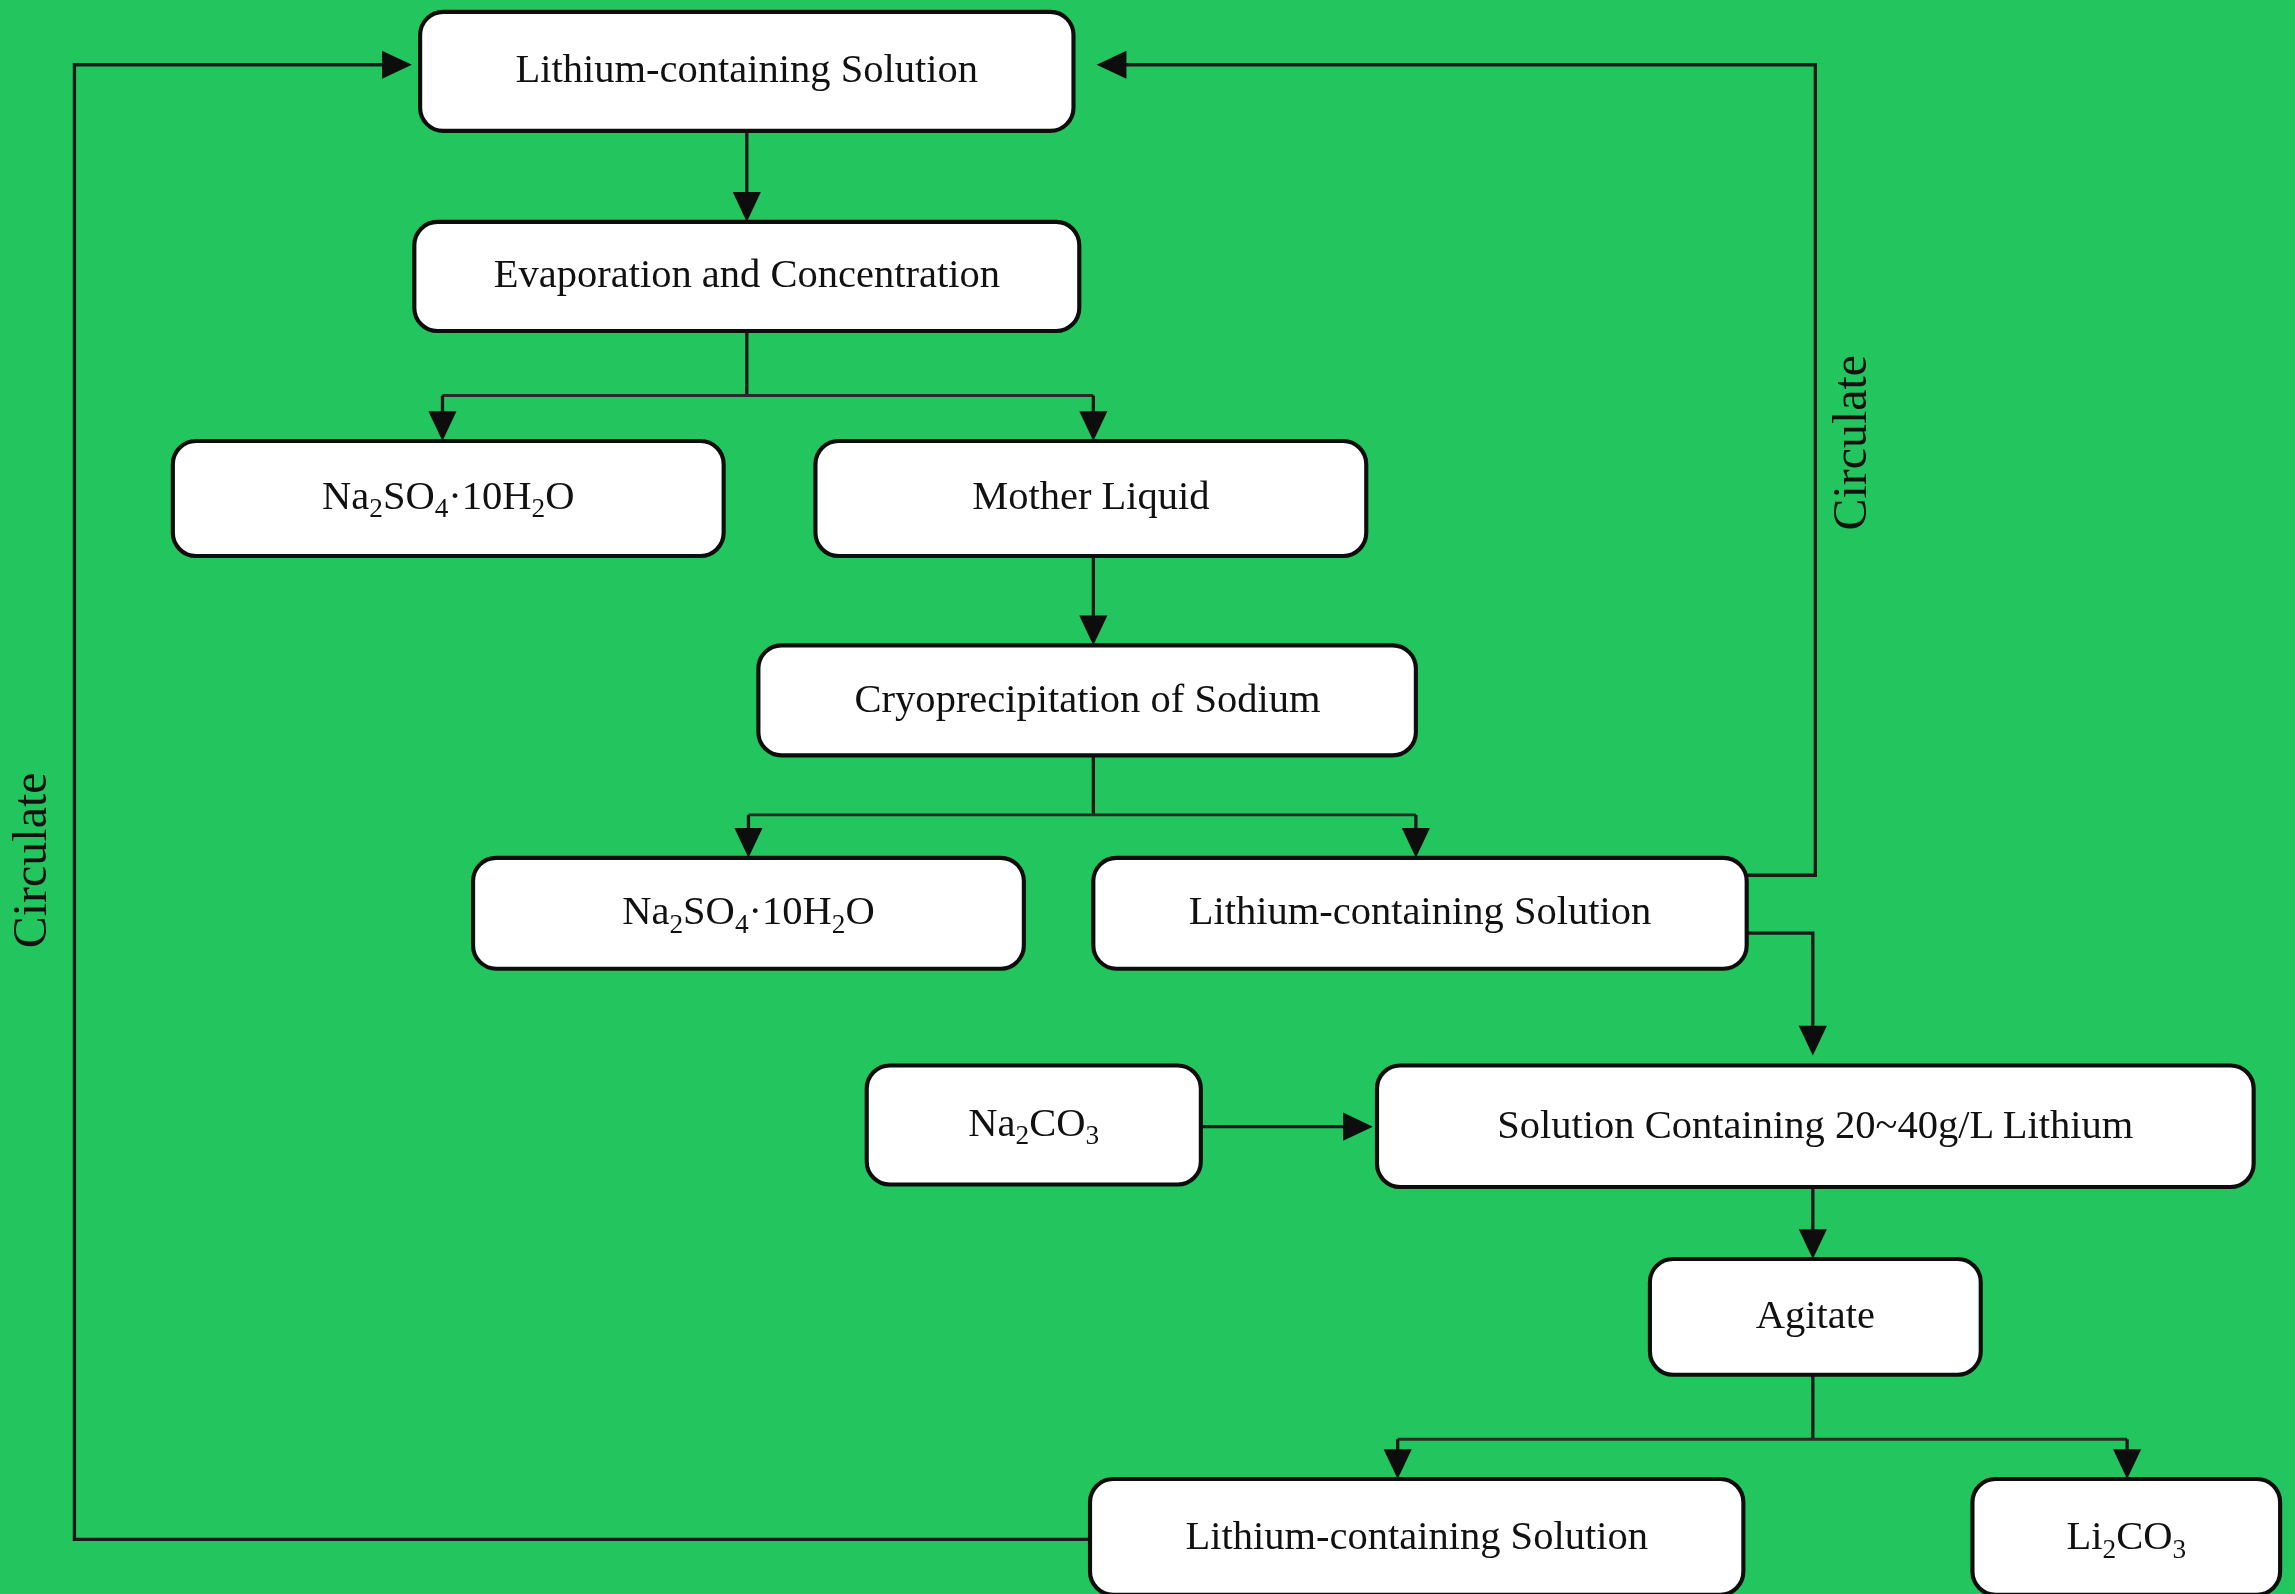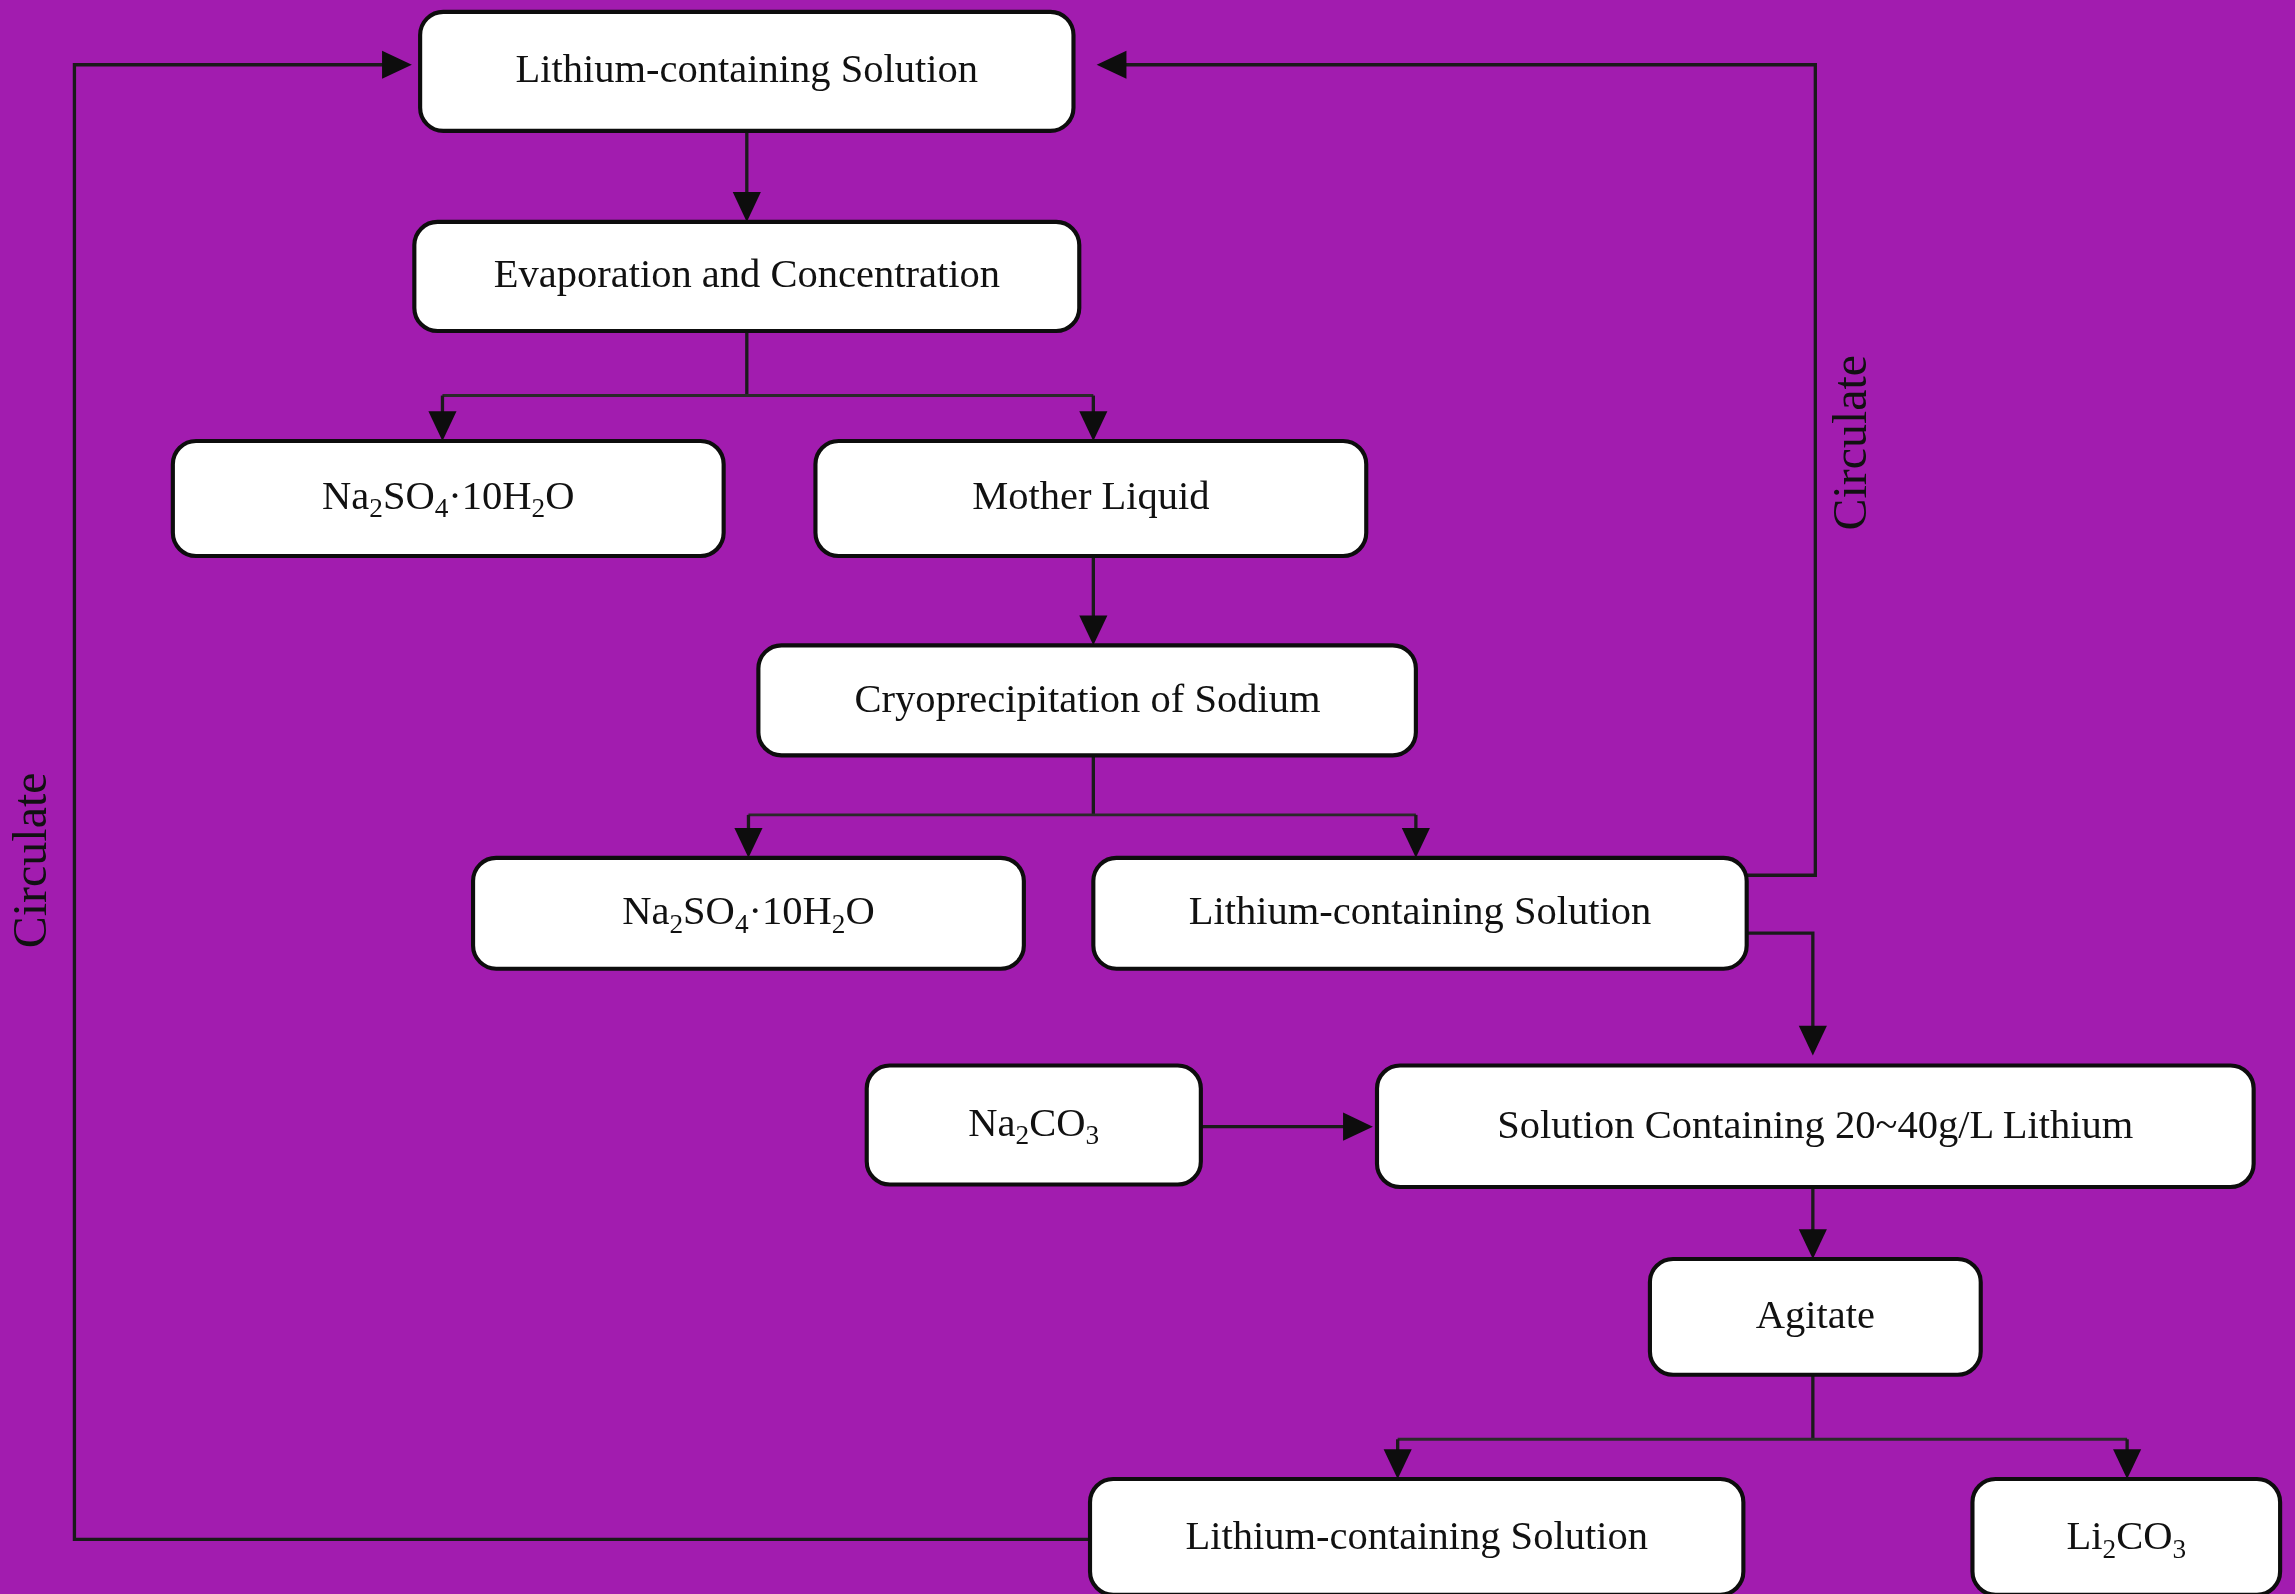--- a/index.html
+++ b/index.html
@@ -10,21 +10,21 @@
   body {
     width: 2295px;
     height: 1595px;
     font-family: "Liberation Serif", "DejaVu Serif", serif;
     overflow: hidden;
   }
   #flowchart-root {
     position: relative;
     width: 2295px;
     height: 1595px;
-    background: #a21caf;
+    background: #22c55e;
   }
   #flow-svg {
     position: absolute;
     left: 0;
     top: 0;
     width: 2295px;
     height: 1595px;
   }
   .node-box {
     fill: #ffffff;

